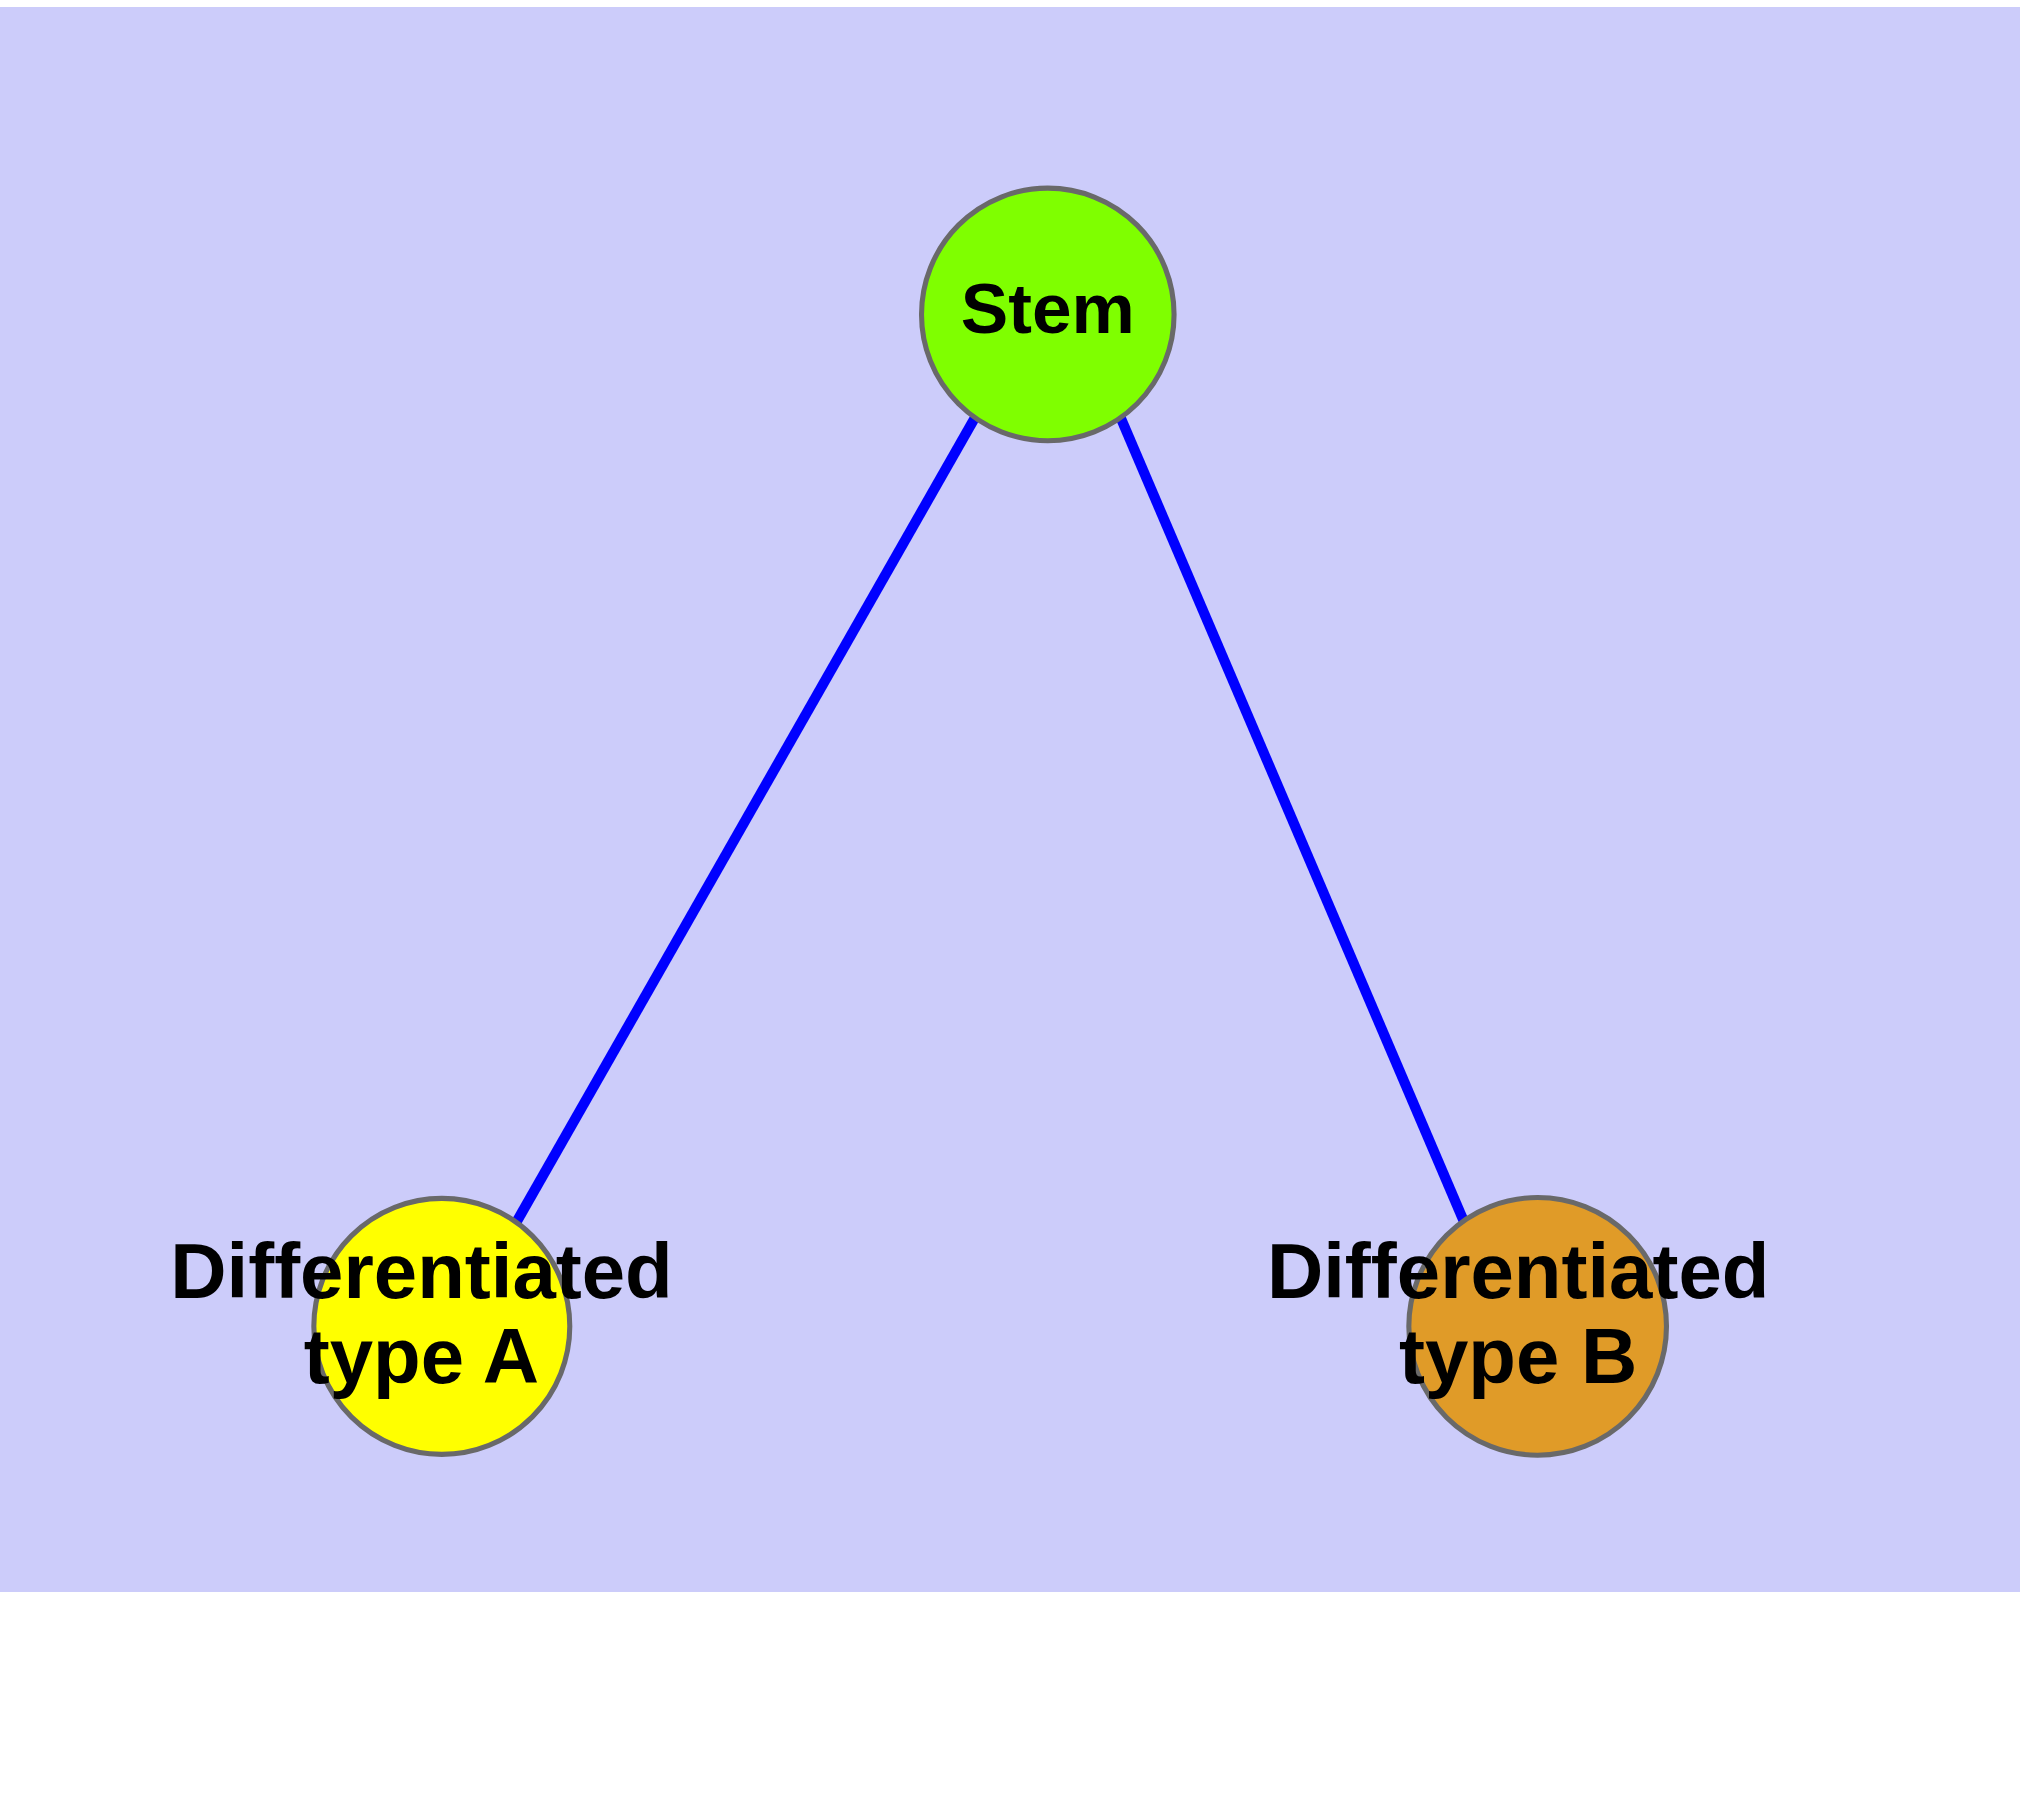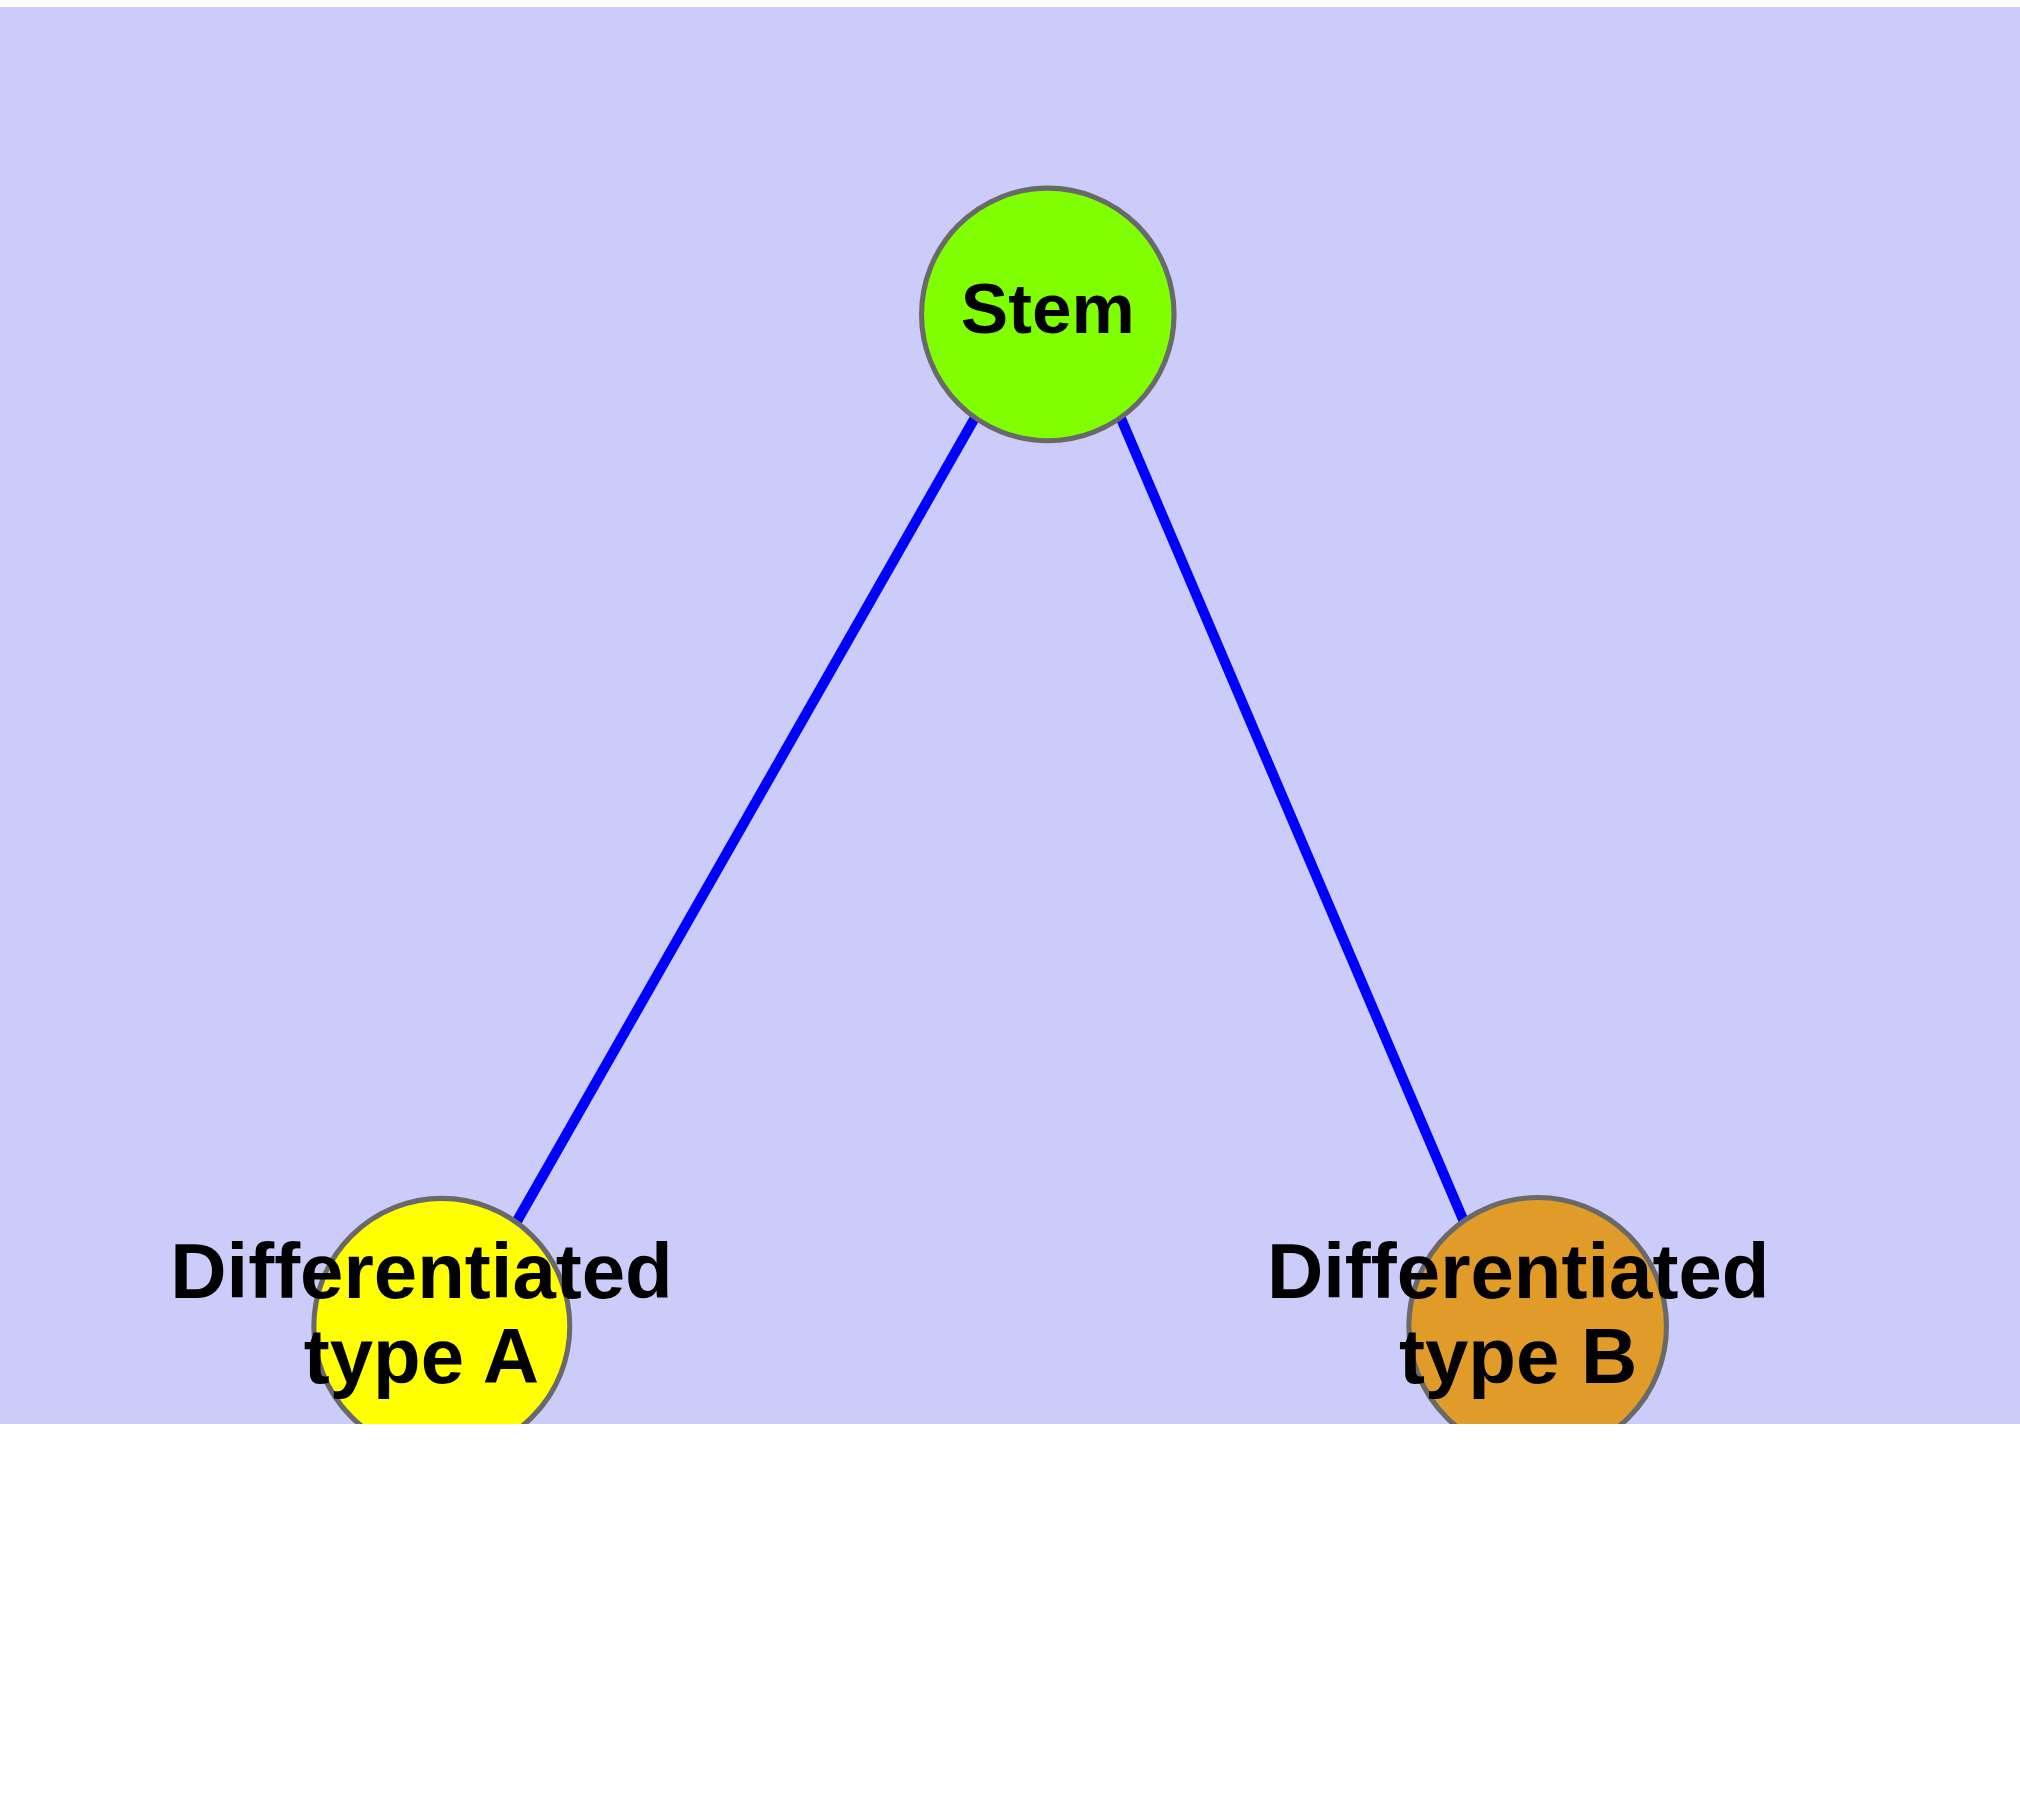--- a/index.html
+++ b/index.html
@@ -4,21 +4,21 @@
 <title>Cell Differentiation Graph</title>
 <style>
   html, body {
     margin: 0;
     padding: 0;
     background: #ffffff;
   }
   #stage {
     position: relative;
     width: 2021px;
-    height: 1424px;
+    height: 1592px;
     overflow: hidden;
     background: #ffffff;
     font-family: "Liberation Sans", "DejaVu Sans", sans-serif;
   }
   #canvas-bg {
     position: absolute;
     left: 0;
     top: 6.8px;
     width: 2021px;
     height: 1805px;

